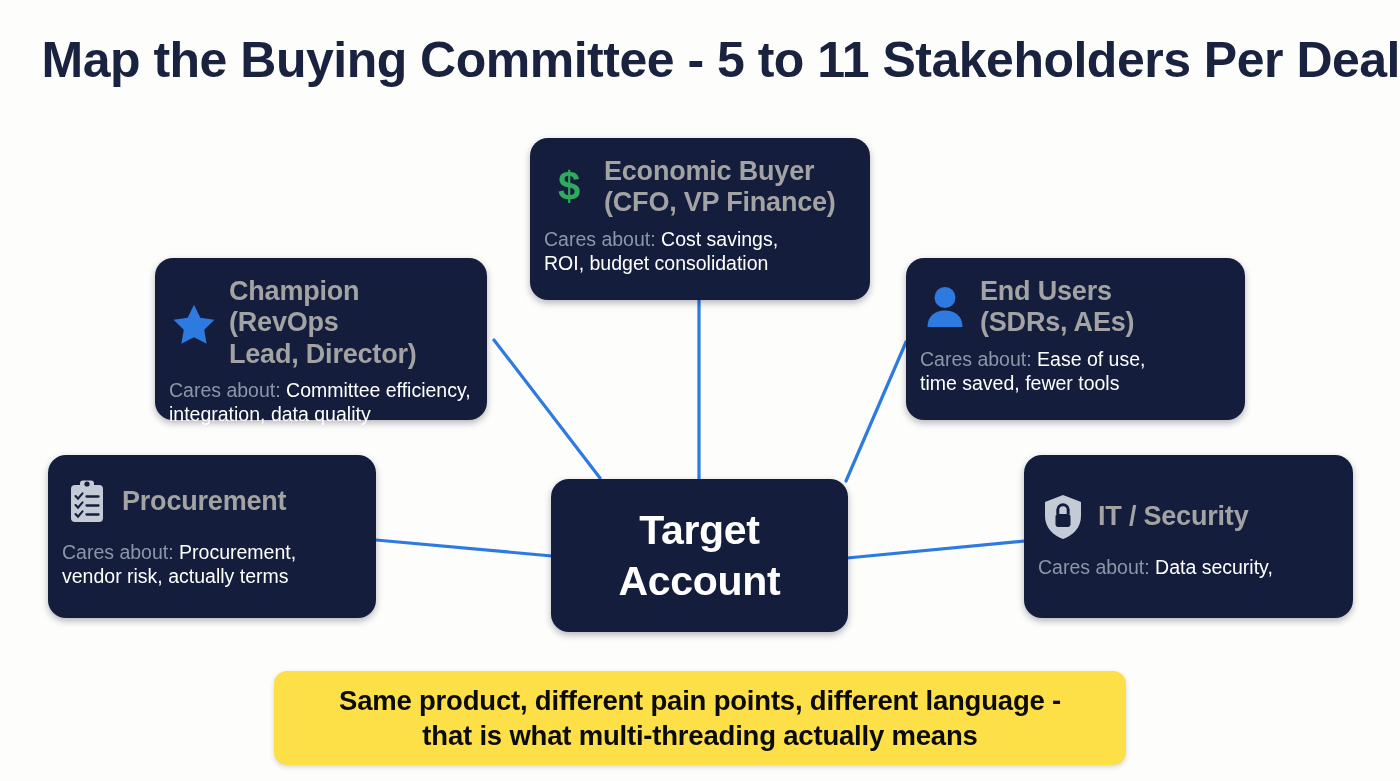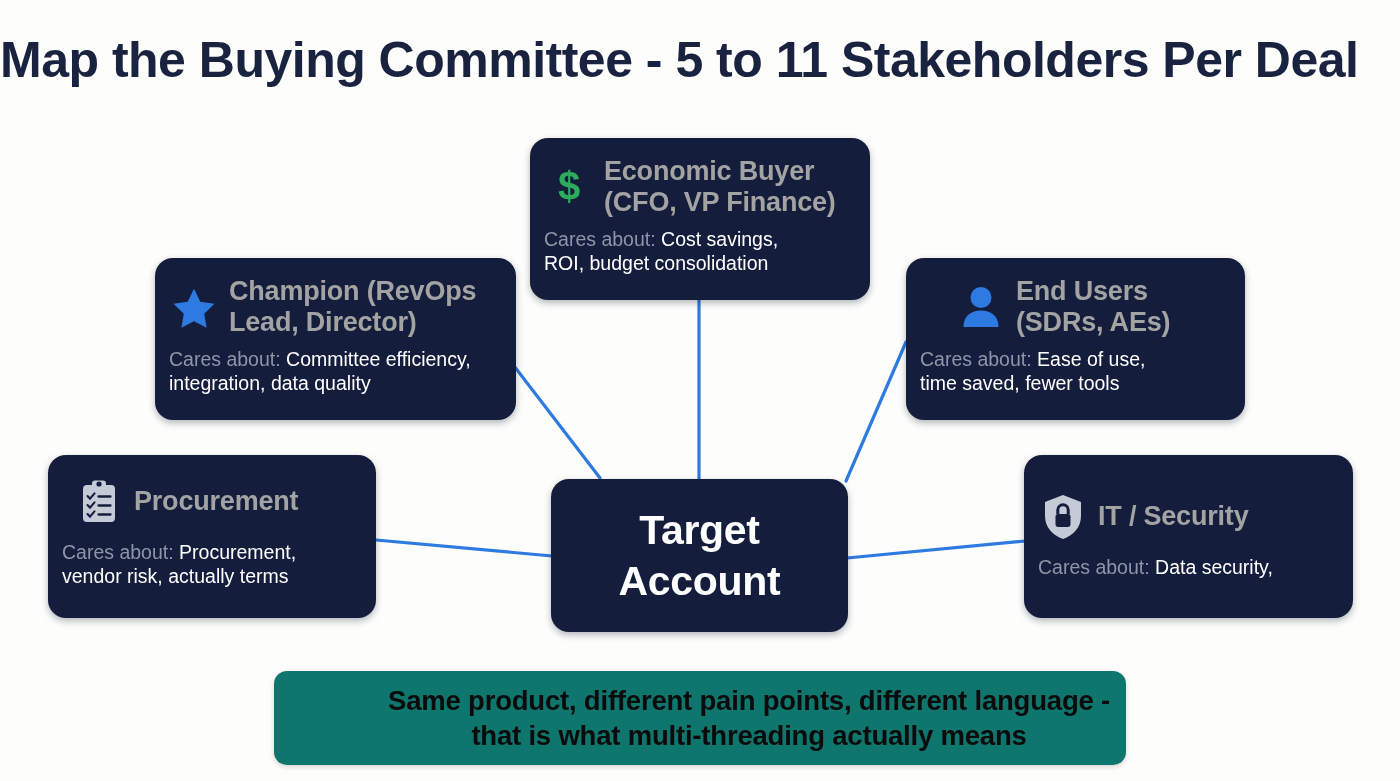--- a/index.html
+++ b/index.html
@@ -18,21 +18,21 @@
     position: relative;
     width: 1400px;
     height: 781px;
   }
   
   #page-title {
     position: absolute;
     left: 0;
     top: 33px;
     width: 1400px;
-    text-align: left;
+    text-align: right;
     font-size: 50px;
     font-weight: bold;
     letter-spacing: -0.5px;
     color: #19223f;
     line-height: 1.1;
     white-space: nowrap;
   }
   
   #connectors {
     position: absolute;
@@ -81,31 +81,31 @@
   }
   .cares-label {
     color: #8d95a8;
   }
   
   #node-economic-buyer {
     left: 530px; top: 138px; width: 340px; height: 162px;
   }
   #node-economic-buyer .node-head { padding-top: 18px; }
   #node-champion {
-    left: 155px; top: 258px; width: 361px; height: 162px;
+    left: 155px; top: 258px; width: 332px; height: 162px;
   }
   #node-champion .node-head { padding-top: 18px; }
   #node-end-users {
     left: 906px; top: 258px; width: 339px; height: 162px;
   }
-  #node-end-users .node-head { padding-top: 18px; margin-left: 36px; }
+  #node-end-users .node-head { padding-top: 18px; }
   #node-procurement {
     left: 48px; top: 455px; width: 328px; height: 163px;
   }
-  #node-procurement .node-head { padding-top: 26px; margin-left: 12px; }
+  #node-procurement .node-head { padding-top: 26px; }
   #node-procurement .node-sub { padding-top: 18px; }
   #node-it-security {
     left: 1024px; top: 455px; width: 329px; height: 163px;
   }
   #node-it-security .node-head { padding-top: 10px; margin-top: 31px; }
   #node-it-security .node-sub { padding-top: 18px; }
 
   
   #node-target-account {
     position: absolute;
@@ -123,25 +123,25 @@
     font-size: 41px;
     font-weight: bold;
     line-height: 1.22;
     text-align: center;
     letter-spacing: -0.3px;
   }
   
   #callout-banner {
     position: absolute;
     left: 274px; top: 671px; width: 852px; height: 94px;
-    background: #0f766e;
+    background: #fde047;
     border-radius: 13px;
     display: flex;
     align-items: center;
-    justify-content: flex-end;
+    justify-content: center;
     z-index: 3;
     box-shadow: 0 2px 5px rgba(60,30,10,0.18);
   }
   #callout-banner .banner-text {
     color: #0b0b0b;
     font-size: 27.5px;
     font-weight: bold;
     line-height: 1.28;
     text-align: center;
     letter-spacing: -0.2px;

